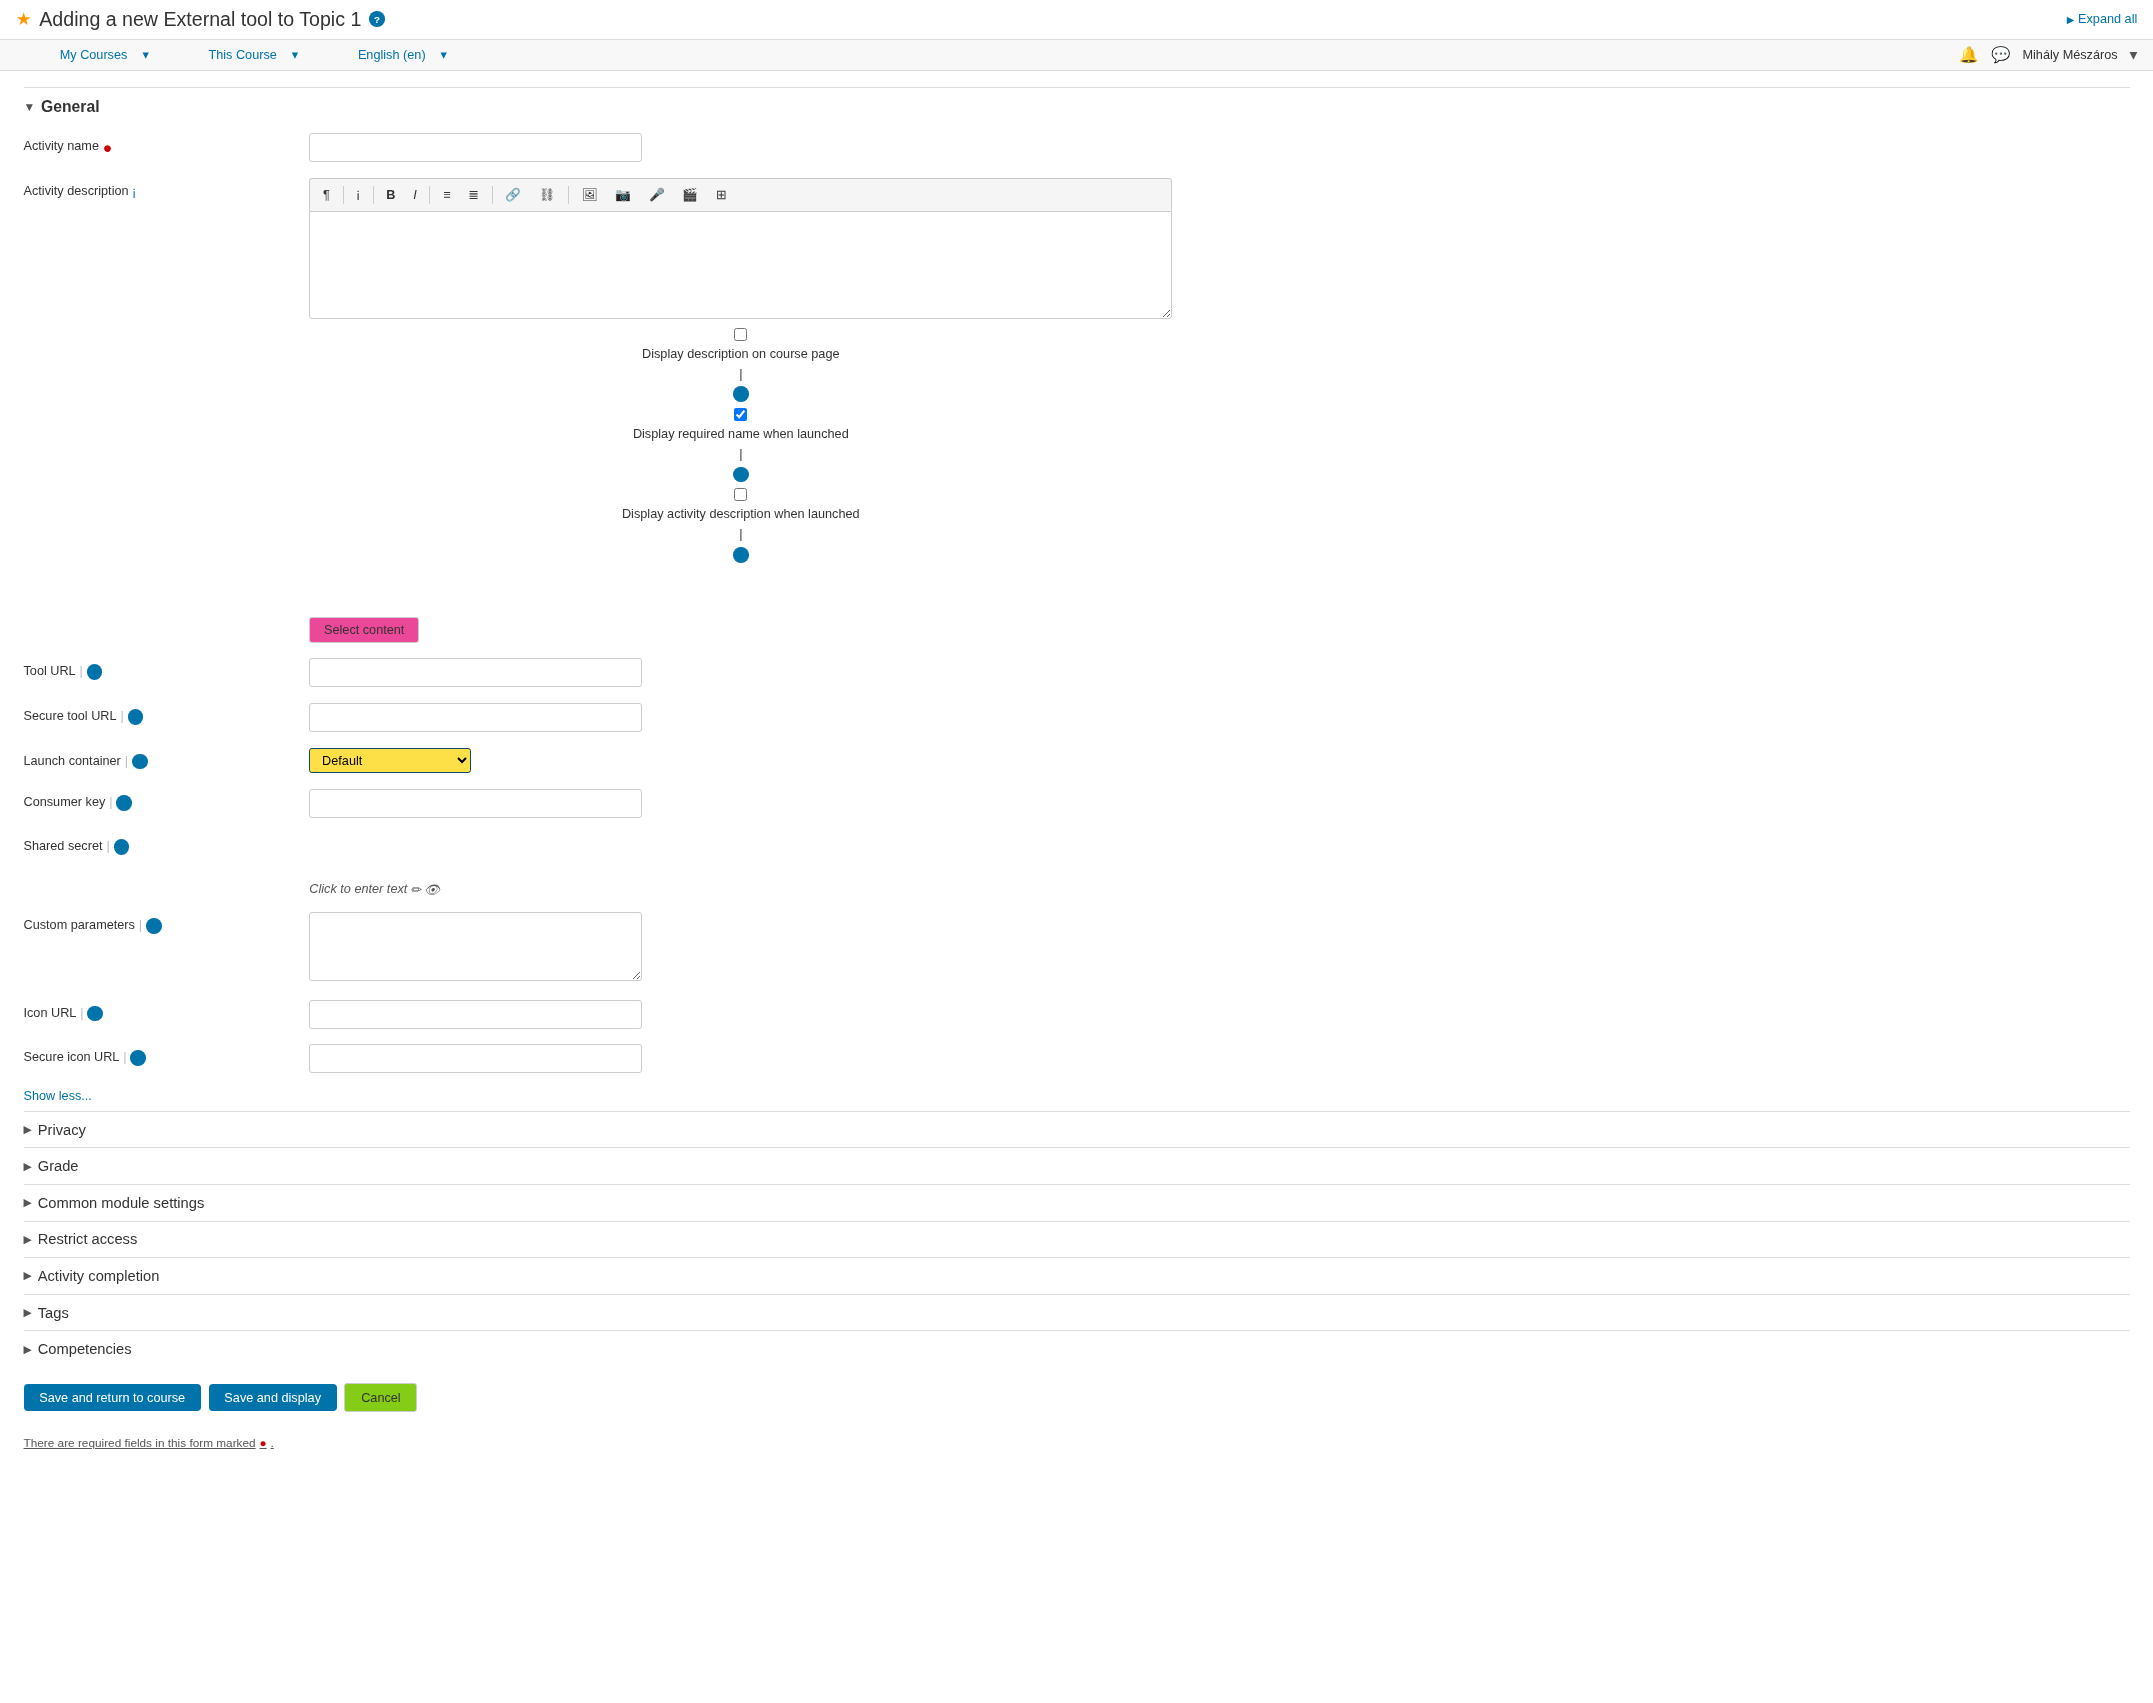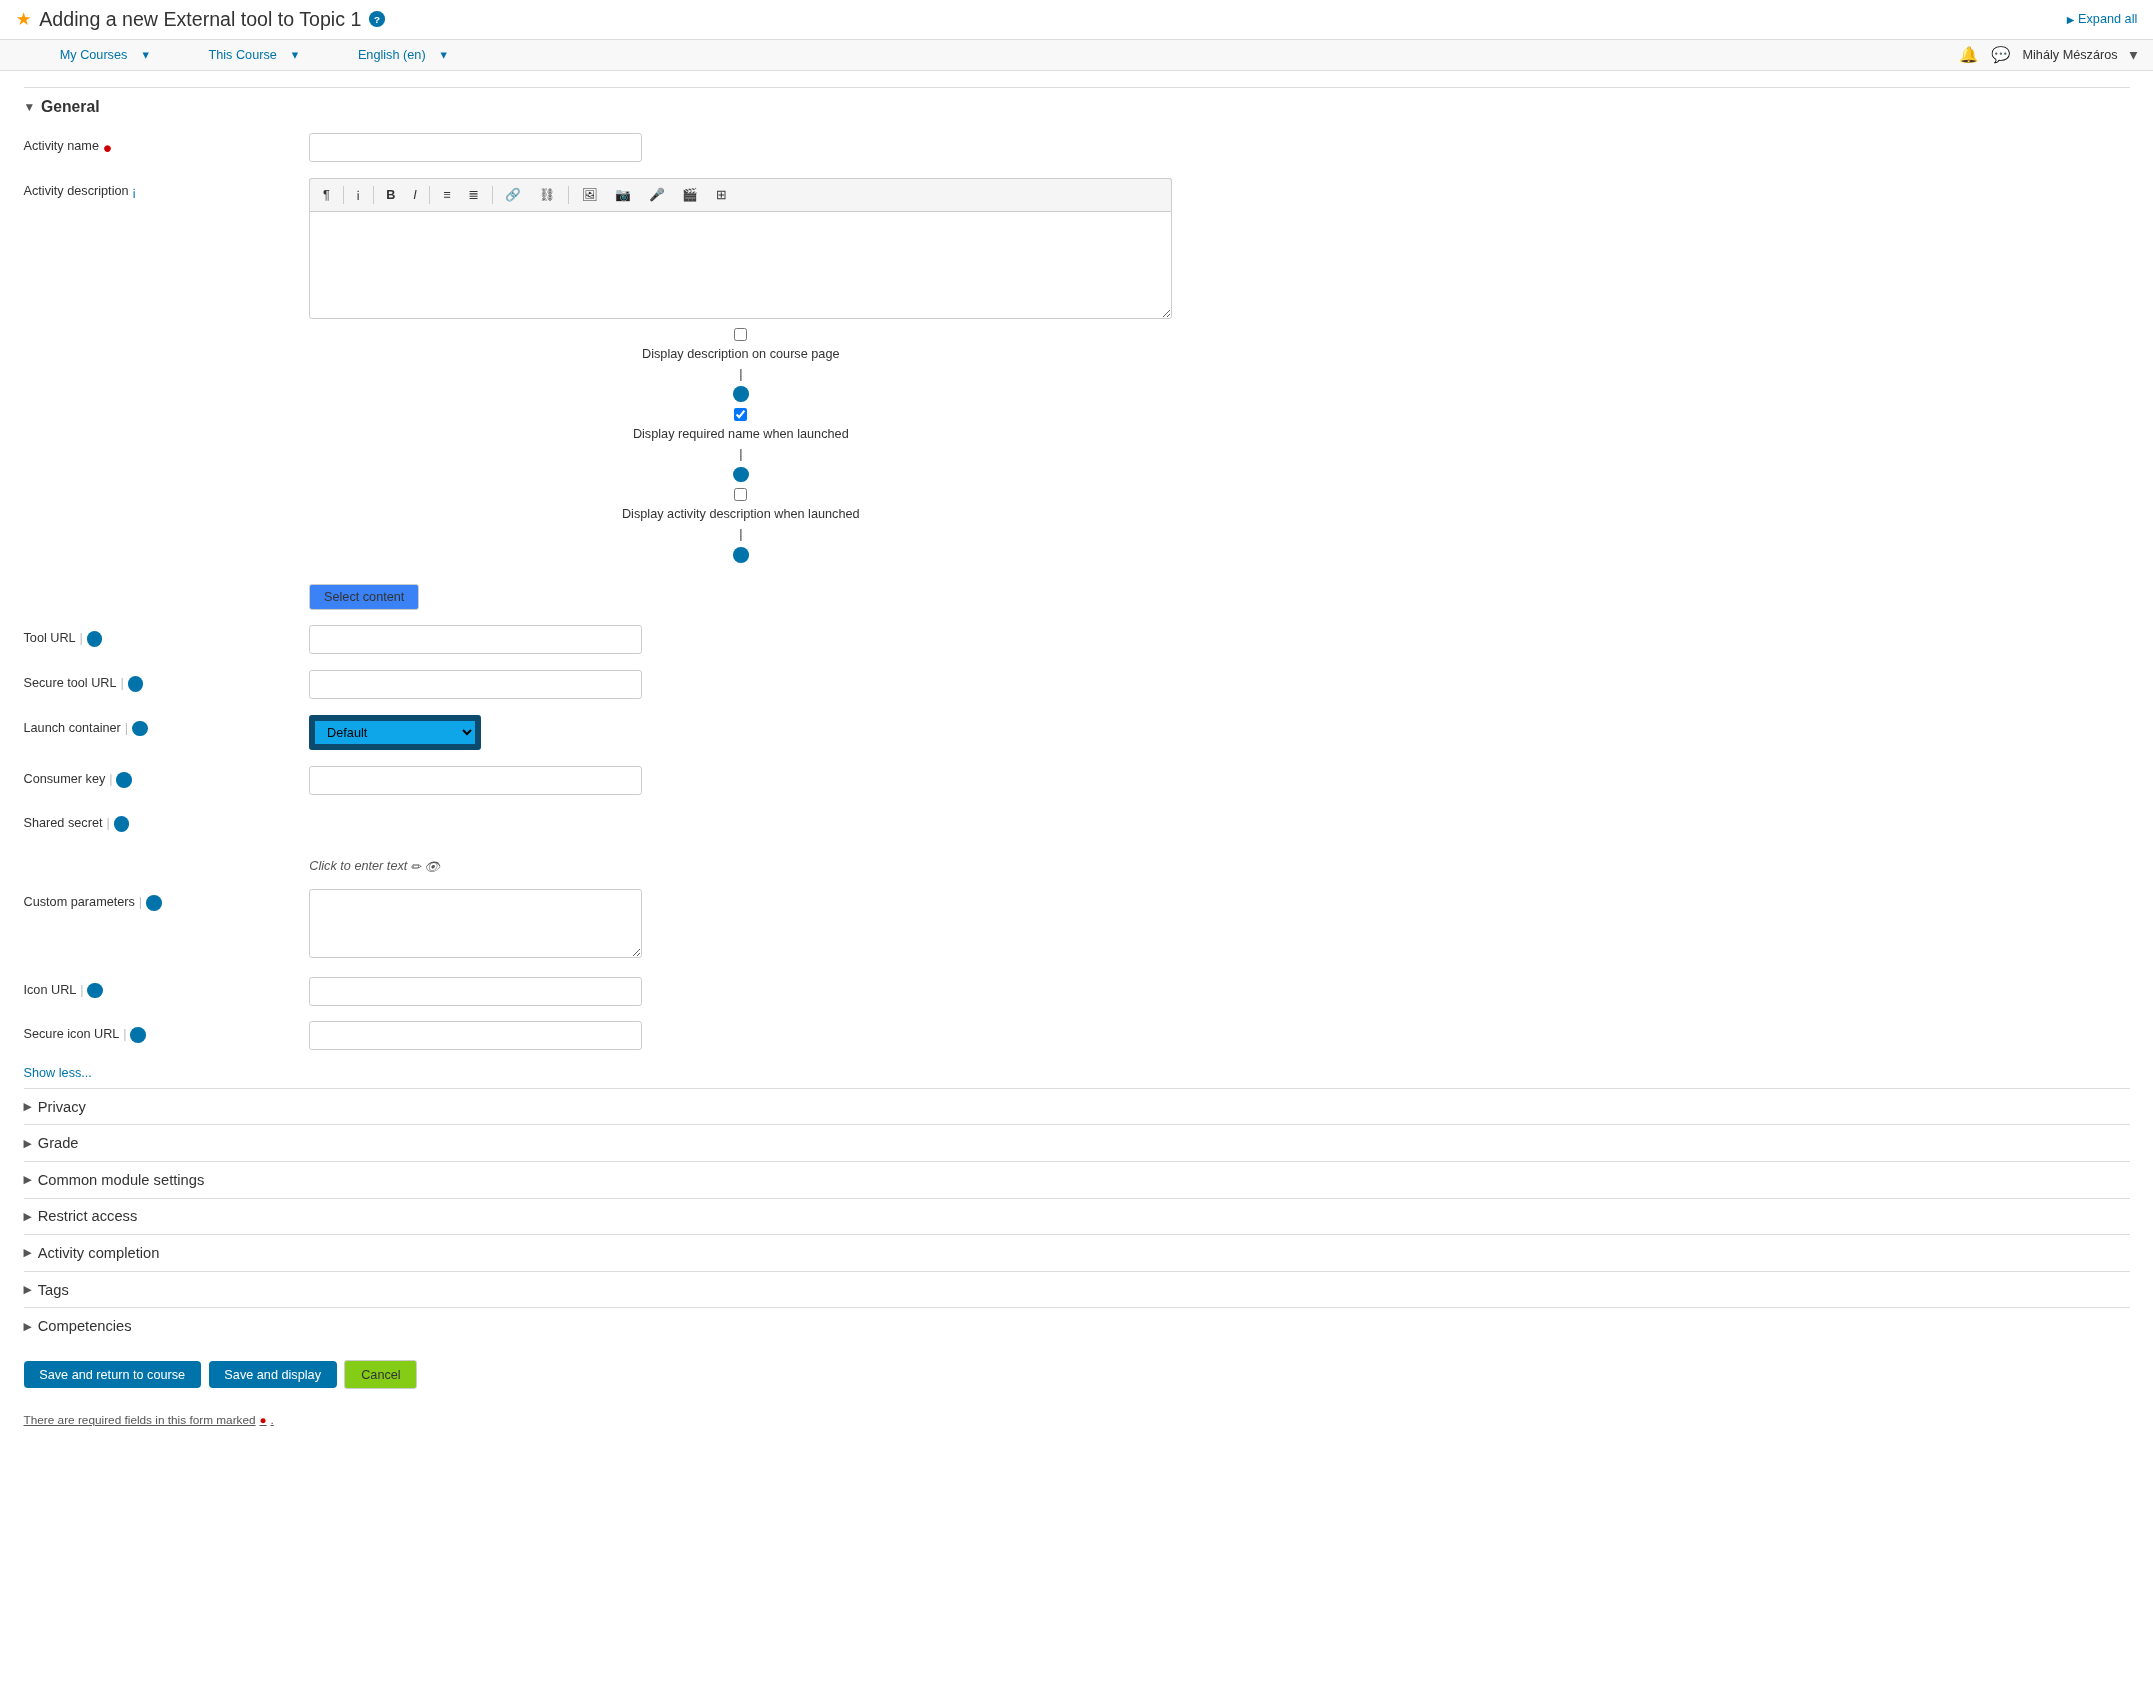--- a/index.html
+++ b/index.html
@@ -131,34 +131,35 @@
       gap: 5.9px;
       margin: 5.9px 0;
       font-size: 12.7px;
       flex-direction: column;
     }
     .checkbox-row input[type="checkbox"] { cursor: pointer; }
     .checkbox-row .info-icon { color: #0073aa; font-size: 12.7px; cursor: pointer; }
 
     .select-content-btn {
       padding: 4.9px 13.7px;
-      background: #3b82f6;
+      background: #ec4899;
       border: 1px solid #ccc;
       border-radius: 2.9px;
       cursor: pointer;
       font-size: 12.7px;
       color: #333;
+      margin-top: 33px;
     }
 
     select {
       padding: 3.9px 7.8px;
-      border: 6px solid #0c4a6e;
+      border: 1px solid #0c4a6e;
       border-radius: 2.9px;
       font-size: 12.7px;
-      background: #0ea5e9;
+      background: #fde047;
       cursor: pointer;
     }
 
     .shared-secret-row {
       display: flex;
       align-items: center;
       gap: 3px;
       font-size: 12.7px;
       color: #555;
       font-style: italic;

